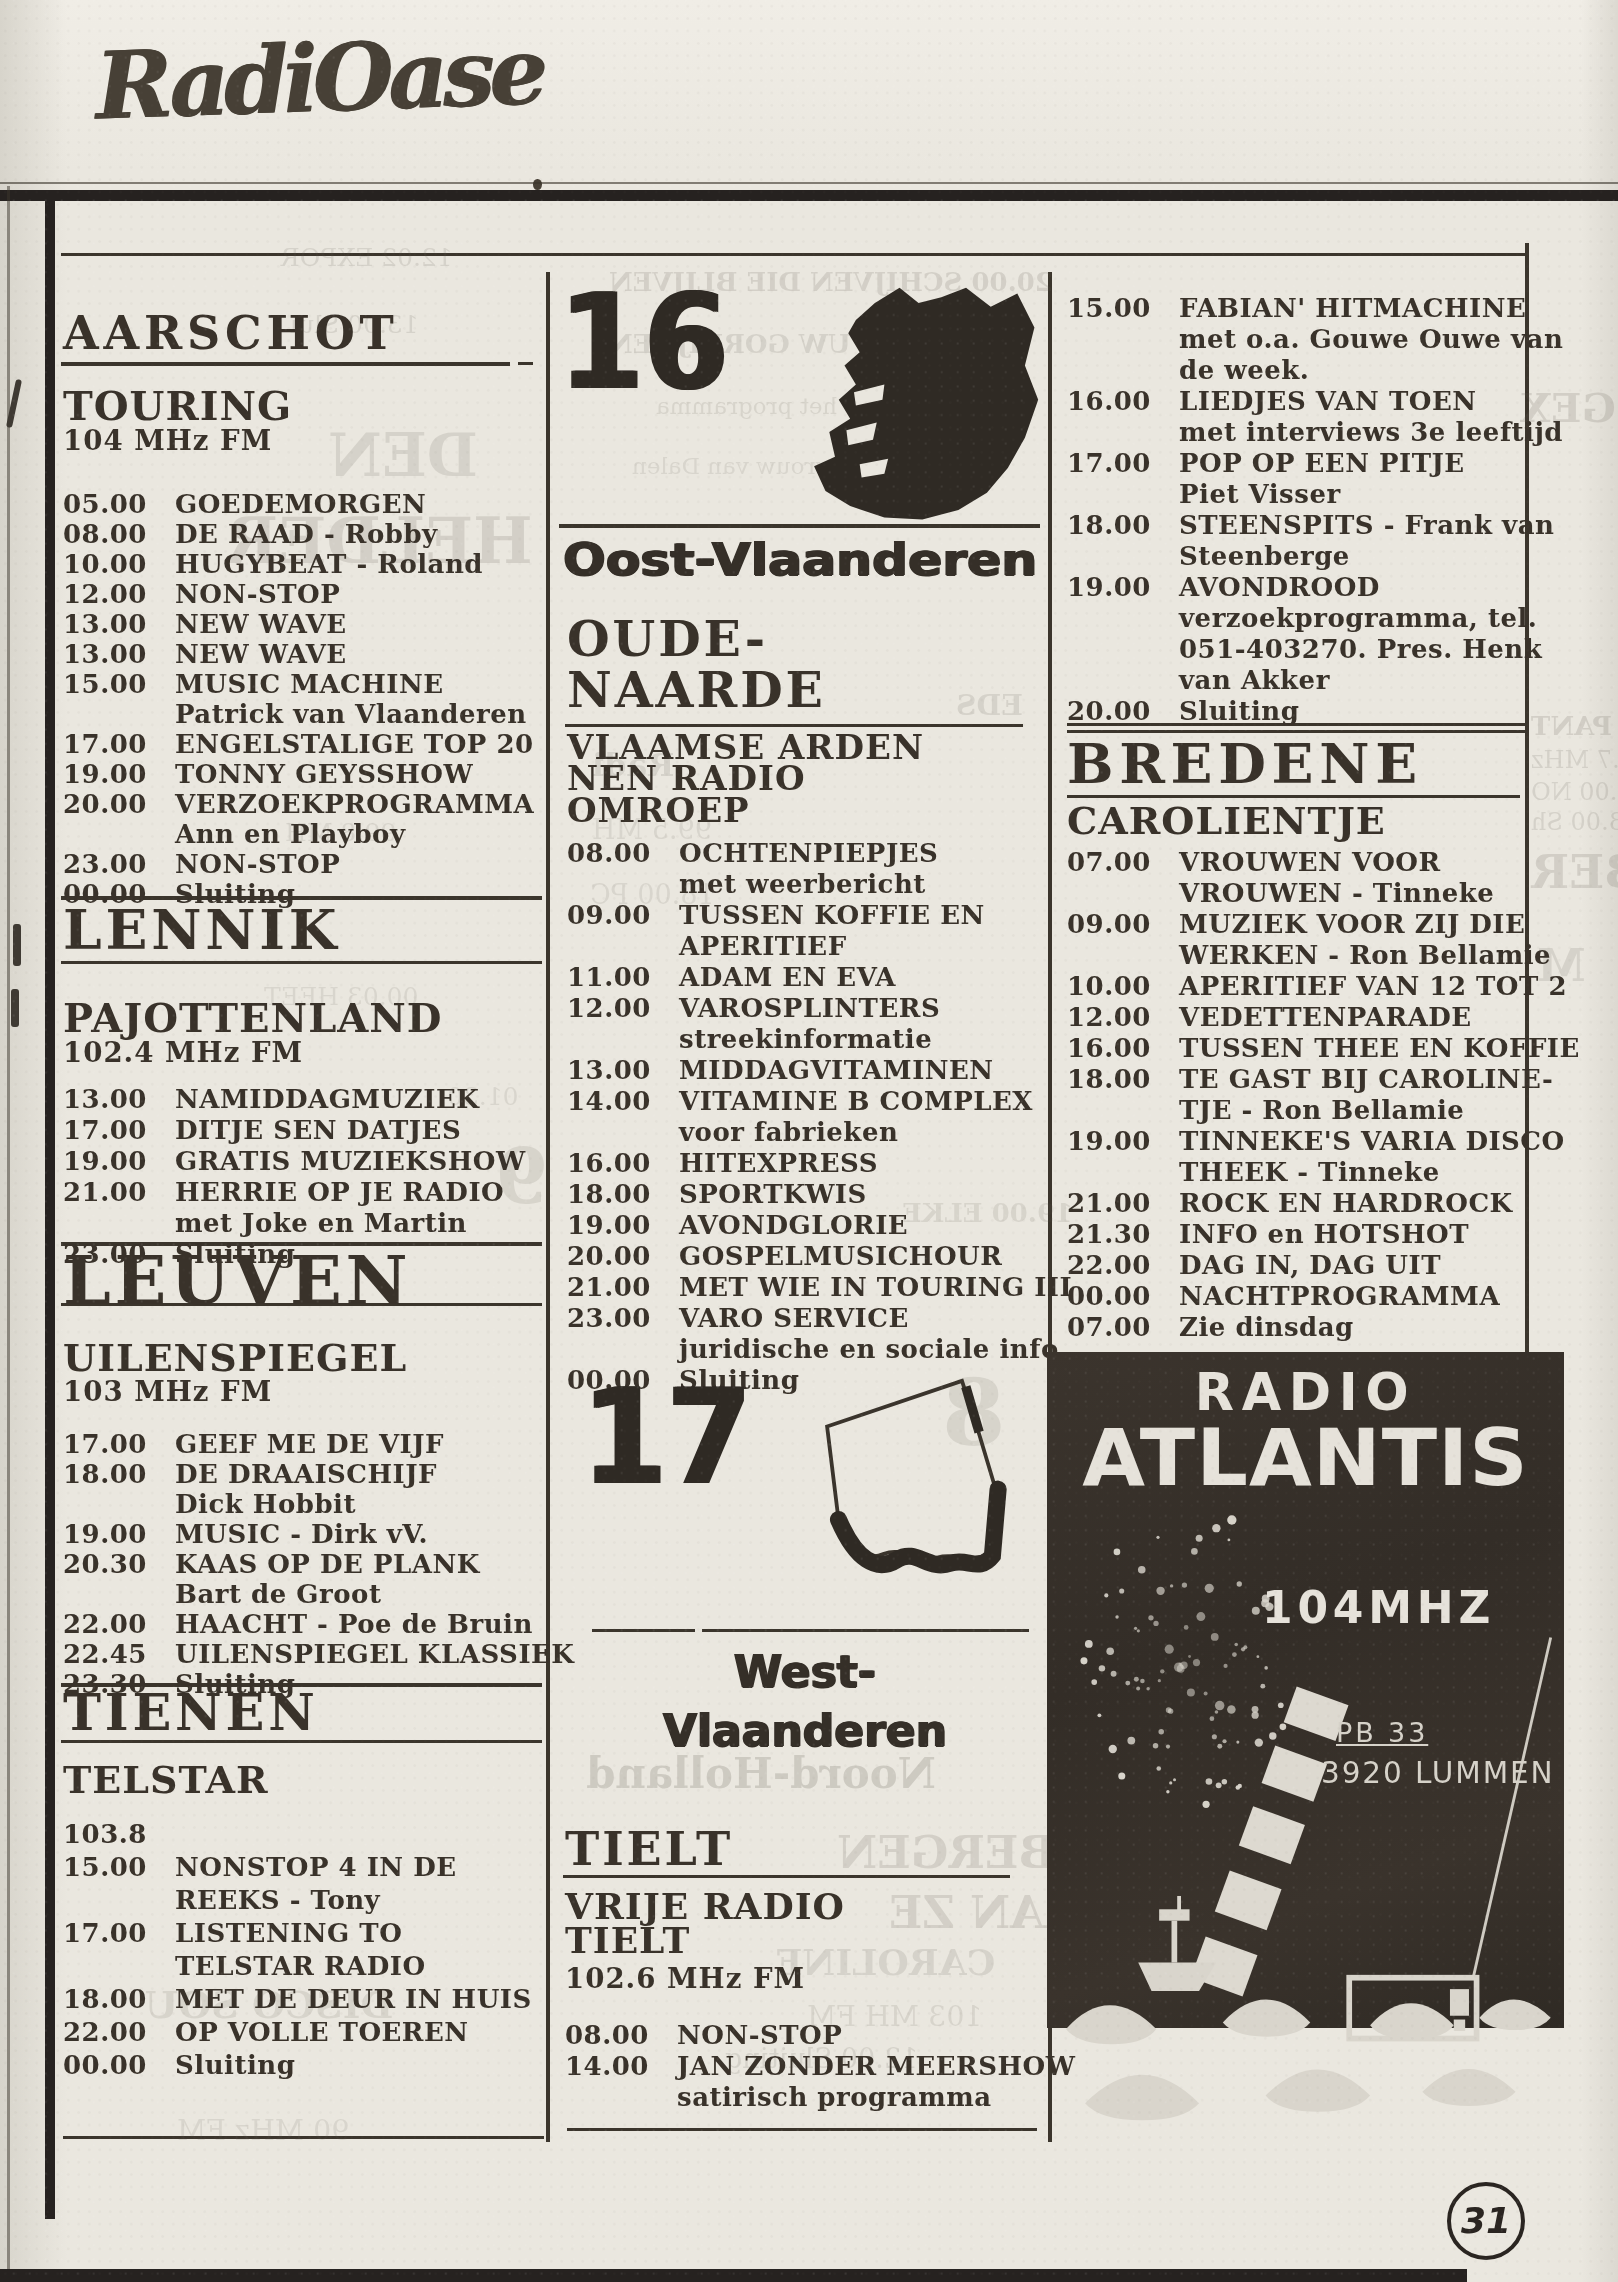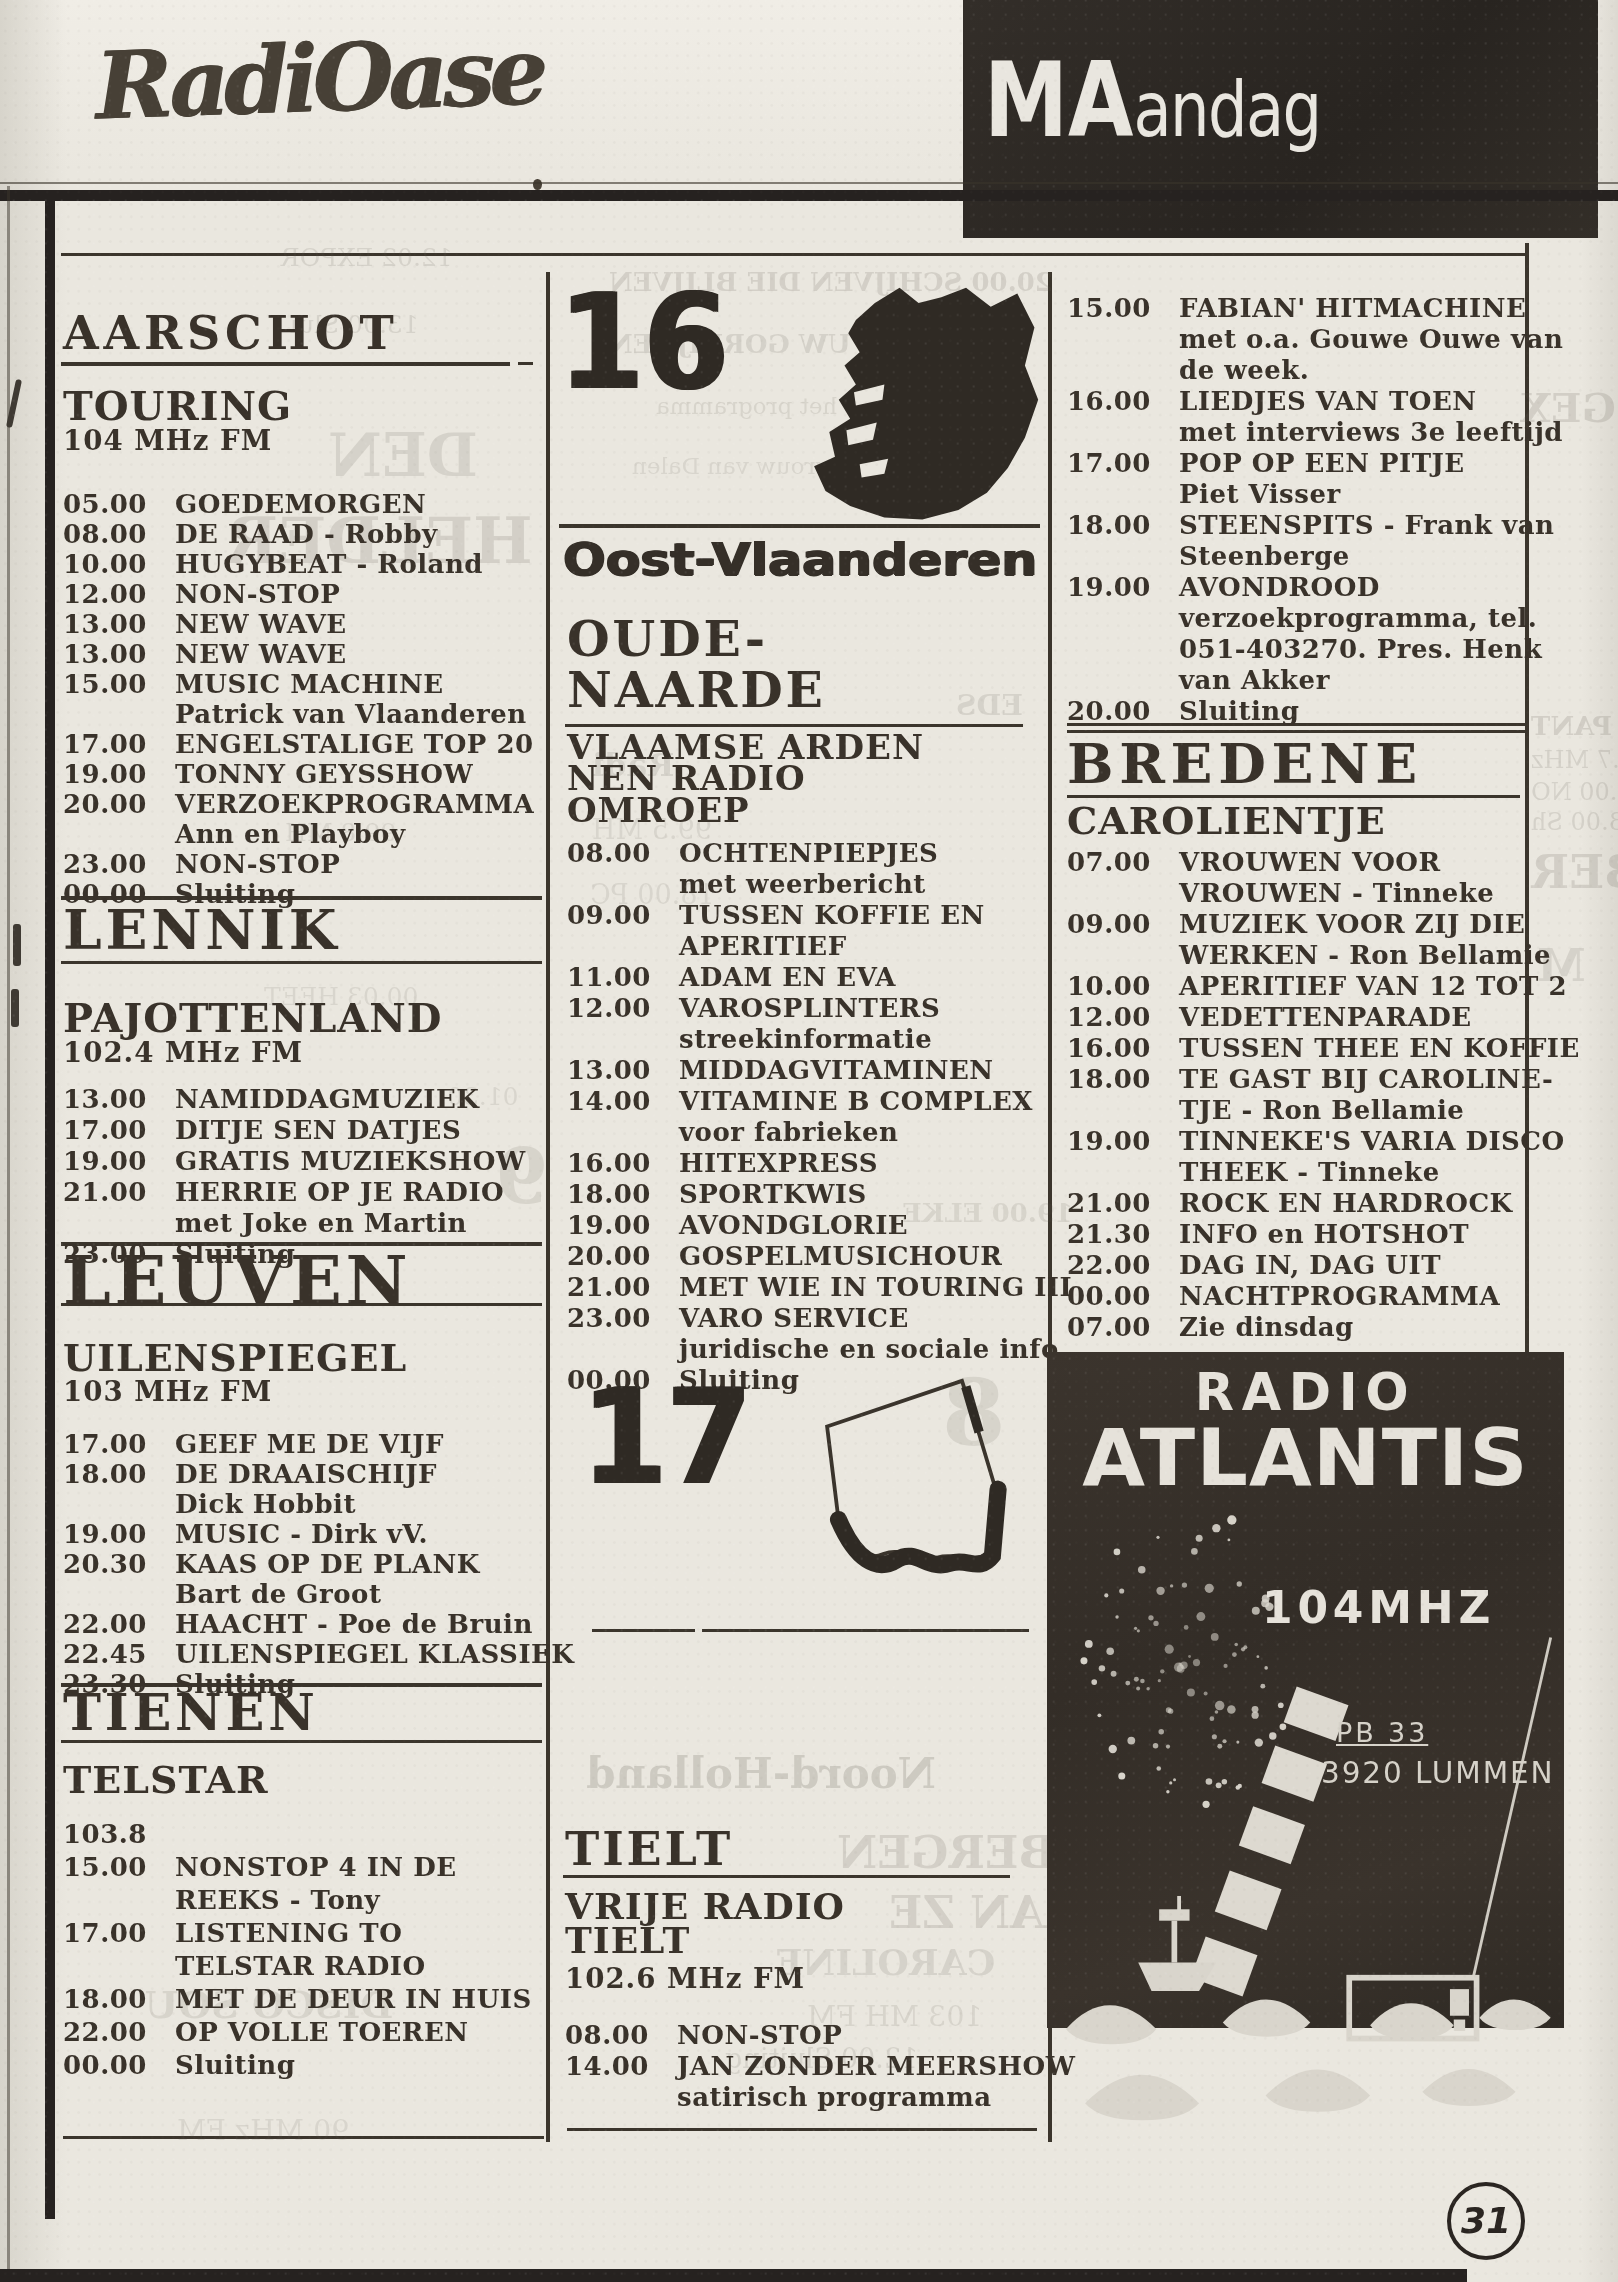--- a/index.html
+++ b/index.html
@@ -72,23 +72,20 @@
      background-size:10.5px 12.4px,16px 14.3px;background-position:0 0,5.7px 7.6px;}
 </style>
 </head>
 <body>
 
 <div id="page">
   <div class="paper-shade"></div>
 
   <div class="logo">RadiOase</div>
   <div class="logo-dot"></div>
-  <div class="day-banner">
-    <div class="day-banner-text"><span class="day-big">MA</span><span class="day-small">andag</span></div>
-  </div>
 
   <div class="rule" style="left:0;top:182px;width:1619px;height:1.9px;opacity:.6"></div>
   <div class="rule dark" style="left:0;top:190px;width:1619px;height:10.5px"></div>
   <div class="rule" style="left:6.7px;top:186px;width:2.9px;height:2083px;opacity:.5"></div>
   <div class="rule dark" style="left:45px;top:195px;width:9.5px;height:2024px"></div>
   <div class="rule" style="left:61px;top:253px;width:1465px;height:2.9px"></div>
   <div class="rule" style="left:546px;top:272px;width:3.8px;height:1870px"></div>
   <div class="rule" style="left:1048px;top:272px;width:3.8px;height:1870px"></div>
   <div class="rule" style="left:1525px;top:243px;width:3.8px;height:1111px"></div>
   <div class="rule dark" style="left:0;top:2269px;width:1467px;height:13.3px"></div>
@@ -428,20 +425,22 @@
         </div>
       </div>
   </div>
 
   <div class="big-num" style="left:582px;top:1377px">17</div>
   <svg style="position:absolute;left:810px;top:1377px" width="209" height="249" viewBox="0 0 220 262">
     <path d="M160,4 L18,52 L30,150 C44,178 56,196 78,186 C98,178 112,196 134,190 C156,184 168,198 186,186 L196,120 L178,60 Z" fill="none" stroke="#3a342c" stroke-width="4"></path>
     <path d="M30,150 C48,192 70,206 92,192 C112,180 124,204 148,196 C166,190 178,206 192,188 L198,118" fill="none" stroke="#2f2a24" stroke-width="18" stroke-linecap="round"></path>
     <path d="M178,58 L164,10" stroke="#2f2a24" stroke-width="10"></path>
   </svg>
+  <div class="region-title" style="left:567px;top:1642px;width:476px;text-align:center;font-size:44px;line-height:1.35">West-
+Vlaanderen</div>
 
   <div class="section" style="left:565px;top:1826px;width:476px">
     <div class="city" style="font-size:46px;letter-spacing:2.9px">TIELT</div>
     <div class="station" style="font-size:36px;line-height:.95;margin-top:17px">VRIJE RADIO
 TIELT</div>
     <div class="freq" style="margin-top:5.7px">102.6 MHz FM</div>
     <div class="plist" style="margin-top:25px;--lh:31px">
 
     <div class="row">
           <span class="t">08.00</span>

